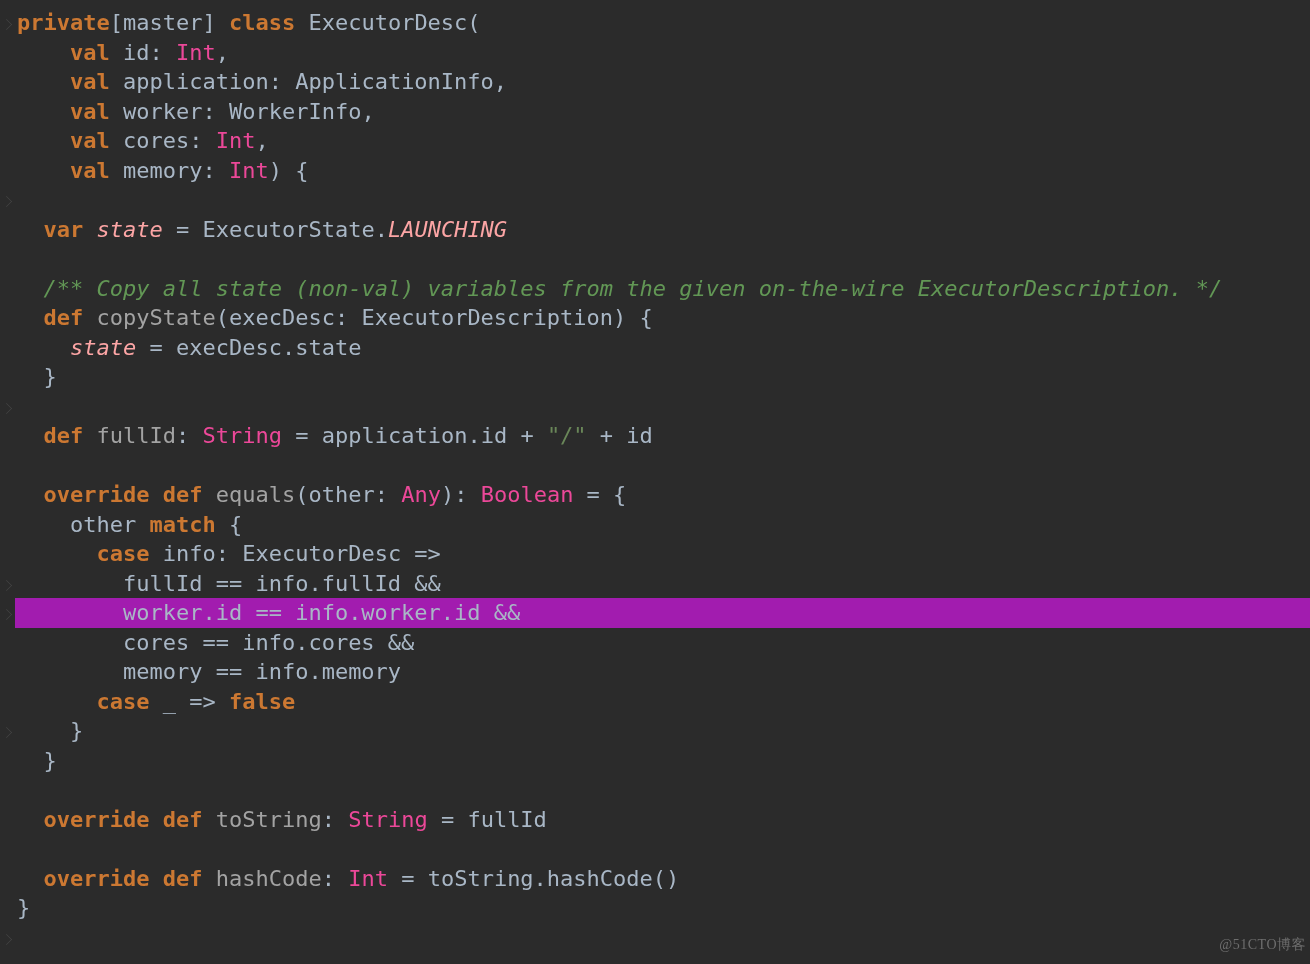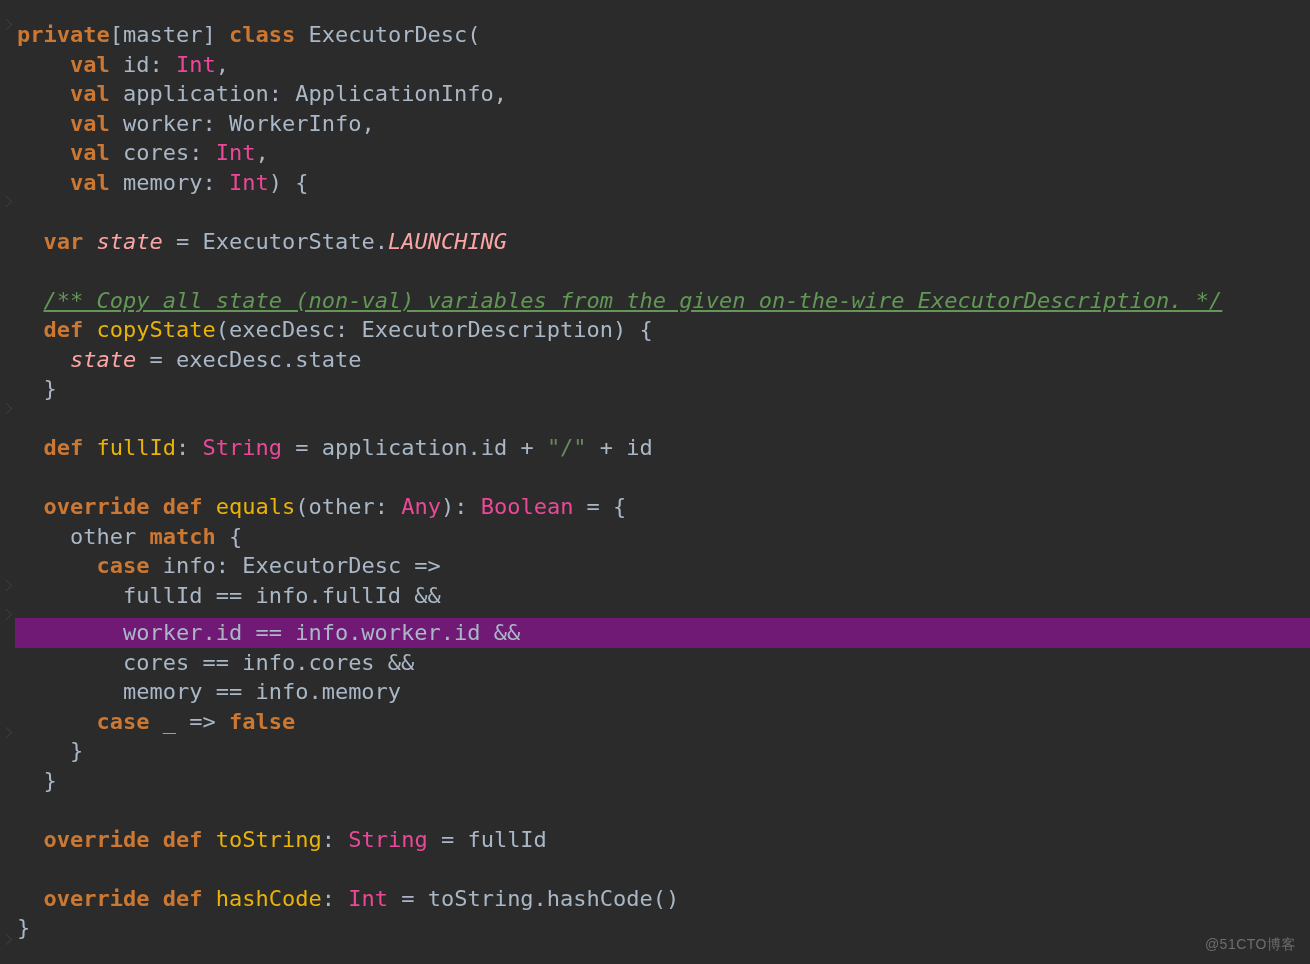--- a/index.html
+++ b/index.html
@@ -21,45 +21,44 @@
     display: flex;
   }
   .gutter {
     width: 15px;
     background: #2b2b2b;
     flex: 0 0 15px;
     position: relative;
   }
   .code {
     flex: 1;
-    padding-top: 20px;
+    padding-top: 8px;
     position: relative;
   }
   .line {
     height: 29.5px;
     padding-left: 2px;
     position: relative;
   }
   .line.hl {
-    background: #701a75;
-    margin-top: 8px;
+    background: #a21caf;
   }
   
   .kw   { color: #cc7832; font-weight: 600; }       
-  .name { color: #eab308; text-align: center; }                         
+  .name { color: #a3a3a3; text-align: center; }                         
   .type { color: #ec4899; }                         
   .str  { color: #6a8759; }                         
-  .cmt  { color: #629755; font-style: italic; text-decoration: underline; }     
+  .cmt  { color: #629755; font-style: italic; }     
   .itf  { color: #fca5a5; font-style: italic; }     
   .pln  { color: #a9b7c6; }                         
   .watermark {
     position: absolute;
-    right: 14px;
+    right: 4px;
     bottom: 10px;
-    font-family: Liberation Sans, sans-serif;
+    font-family: Liberation Serif, serif;
     font-size: 14px;
     color: #6e6e6e;
     letter-spacing: 0.5px;
   }
   
   .gmark {
     position: absolute;
     left: 0;
     width: 12px;
     height: 12px;

